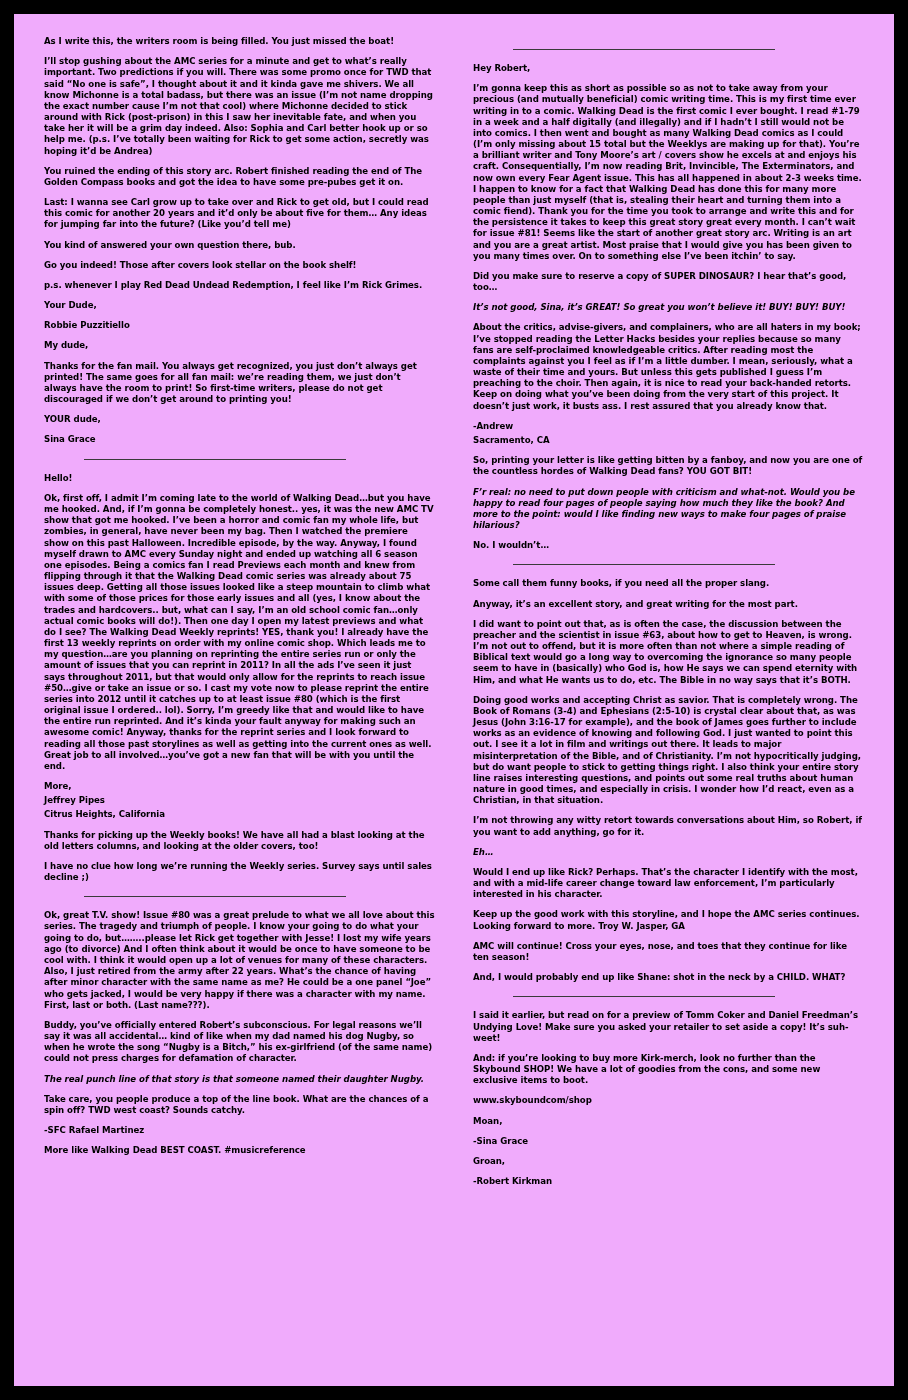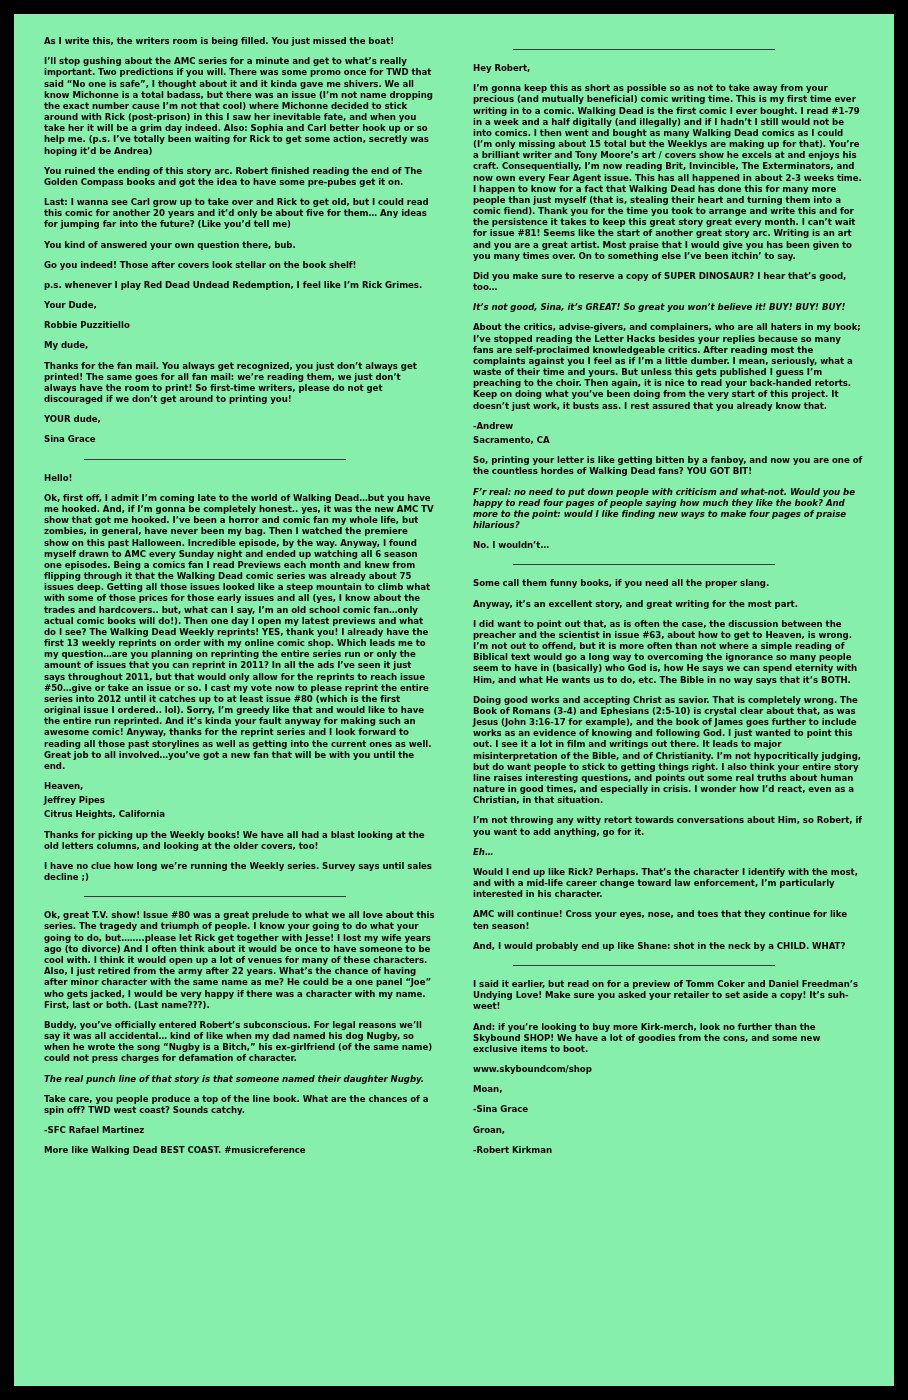--- a/index.html
+++ b/index.html
@@ -11,21 +11,21 @@
     width: 908px;
     height: 1400px;
     font-family: "DejaVu Sans", sans-serif;
   }
   .page {
     position: absolute;
     left: 14px;
     top: 14px;
     width: 880px;
     height: 1372px;
-    background: #86efac;
+    background: #f0abfc;
     box-sizing: border-box;
     overflow: hidden;
   }
   .columns {
     position: absolute;
     left: 30px;
     top: 22px;
     width: 820px;
     height: 1330px;
     display: flex;
@@ -82,21 +82,21 @@
         <p class="plain">p.s. whenever I play Red Dead Undead Redemption, I feel like I’m Rick Grimes.</p>
         <p class="plain">Your Dude,</p>
         <p class="plain">Robbie Puzzitiello</p>
         <p class="bold">My dude,</p>
         <p class="bold">Thanks for the fan mail.  You always get recognized, you just don’t always get printed!  The same goes for all fan mail: we’re reading them, we just don’t always have the room to print!  So first-time writers, please do not get discouraged if we don’t get around to printing you!</p>
         <p class="bold">YOUR dude,</p>
         <p class="bold">Sina Grace</p>
         <hr class="rule">
         <p class="plain">Hello!</p>
         <p class="plain">Ok, first off, I admit I’m coming late to the world of Walking Dead…but you have me hooked. And, if I’m gonna be completely honest.. yes, it was the new AMC TV show that got me hooked. I’ve been a horror and comic fan my whole life, but zombies, in general, have never been my bag. Then I watched the premiere show on this past Halloween. Incredible episode, by the way. Anyway, I found myself drawn to AMC every Sunday night and ended up watching all 6 season one episodes. Being a comics fan I read Previews each month and knew from flipping through it that the Walking Dead comic series was already about 75 issues deep. Getting all those issues looked like a steep mountain to climb what with some of those prices for those early issues and all (yes, I know about the trades and hardcovers.. but, what can I say, I’m an old school comic fan…only actual comic books will do!). Then one day I open my latest previews and what do I see? The Walking Dead Weekly reprints! YES, thank you! I already have the first 13 weekly reprints on order with my online comic shop. Which leads me to my question…are you planning on reprinting the entire series run or only the amount of issues that you can reprint in 2011? In all the ads I’ve seen it just says throughout 2011, but that would only allow for the reprints to reach issue #50…give or take an issue or so. I cast my vote now to please reprint the entire series into 2012 until it catches up to at least issue #80 (which is the first original issue I ordered.. lol). Sorry, I’m greedy like that and would like to have the entire run reprinted. And it’s kinda your fault anyway for making such an awesome comic! Anyway, thanks for the reprint series and I look forward to reading all those past storylines as well as getting into the current ones as well. Great job to all involved…you’ve got a new fan that will be with you until the end.</p>
-        <p class="plain tight">Heaven,</p>
+        <p class="plain tight">More,</p>
         <p class="plain tight">Jeffrey Pipes</p>
         <p class="plain">Citrus Heights, California</p>
         <p class="bold">Thanks for picking up the Weekly books!  We have all had a blast looking at the old letters columns, and looking at the older covers, too!</p>
         <p class="bold">I have no clue how long we’re running the Weekly series.  Survey says until sales decline ;)</p>
         <hr class="rule">
         <p class="plain">Ok, great T.V. show! Issue #80 was a great prelude to what we all love about this series. The tragedy and triumph of people. I know your going to do what your going to do, but……..please let Rick get together with Jesse! I lost my wife years ago (to divorce) And I often think about it would be once to have someone to be cool with. I think it would open up a lot of venues for many of these characters.  Also, I just retired from the army after 22 years. What’s the chance of having after minor character with the same name as me? He could be a one panel “Joe” who gets jacked, I would be very happy if there was a character with my name. First, last or both. (Last name???).</p>
         <p class="bold">Buddy, you’ve officially entered Robert’s subconscious.  For  legal reasons we’ll say it was all accidental… kind of like when my dad named his dog Nugby, so when he wrote the song “Nugby is a Bitch,” his ex-girlfriend (of the same name) could not press charges for defamation of character.</p>
         <p class="bolditalic">The real punch line of that story is that someone named their daughter Nugby.</p>
         <p class="plain">Take care, you people produce a top of the line book. What are the chances of a spin off? TWD west coast? Sounds catchy.</p>
         <p class="plain">-SFC Rafael Martinez</p>
@@ -115,20 +115,21 @@
         <p class="bolditalic">F’r real: no need to put down people with criticism and what-not. Would you be happy to read four pages of people saying how much they like the book?  And more to the point: would I like finding new ways to make four pages of praise hilarious?</p>
         <p class="bold">No.  I wouldn’t…</p>
         <hr class="rule">
         <p class="bold">Some call them funny books, if you need all the proper slang.</p>
         <p class="plain">Anyway, it’s an excellent story, and great writing for the most part.</p>
         <p class="plain">I did want to point out that, as is often the case, the discussion between the preacher and the scientist in issue #63, about how to get to Heaven, is wrong. I’m not out to offend, but it is more often than not where a simple reading of Biblical text would go a long way to overcoming the ignorance so many people seem to have in (basically) who God is, how He says we can spend eternity with Him, and what He wants us to do, etc. The Bible in no way says that it’s BOTH.</p>
         <p class="plain">Doing good works and accepting Christ as savior. That is completely wrong. The Book of Romans (3-4) and Ephesians (2:5-10) is crystal clear about that, as was Jesus (John 3:16-17 for example), and the book of James goes further to include works as an evidence of knowing and following God.  I just wanted to point this out. I see it a lot in film and writings out there. It leads to major misinterpretation of the Bible, and of Christianity. I’m not hypocritically judging, but do want people to stick to getting things right. I also think your entire story line raises interesting questions, and points out some real truths about human nature in good times, and especially in crisis. I wonder how I’d react, even as a Christian, in that situation.</p>
         <p class="bold">I’m not throwing any witty retort towards conversations about Him, so Robert, if you want to add anything, go for it.</p>
         <p class="bolditalic">Eh…</p>
         <p class="plain">Would I end up like Rick? Perhaps. That’s the character I identify with the most, and with a mid-life career change toward law enforcement, I’m particularly interested in his character.</p>
+        <p class="plain">Keep up the good work with this storyline, and I hope the AMC series continues. Looking forward to more.  Troy W. Jasper, GA</p>
         <p class="bold">AMC will continue!  Cross your eyes, nose, and toes that they continue for like ten season!</p>
         <p class="bold">And, I would probably end up like Shane: shot in the neck by a CHILD.  WHAT?</p>
         <hr class="rule">
         <p class="bold">I said it earlier, but read on for a preview of Tomm Coker and Daniel Freedman’s Undying Love!  Make sure you asked your retailer to set aside a copy!  It’s suh-weet!</p>
         <p class="bold">And: if you’re looking to buy more Kirk-merch, look no further than the Skybound SHOP!  We have a lot of goodies from the cons, and some new exclusive items to boot.</p>
         <p class="bold">www.skyboundcom/shop</p>
         <p class="bold">Moan,</p>
         <p class="bold">-Sina Grace</p>
         <p class="bold">Groan,</p>
         <p class="bold">-Robert Kirkman</p>

